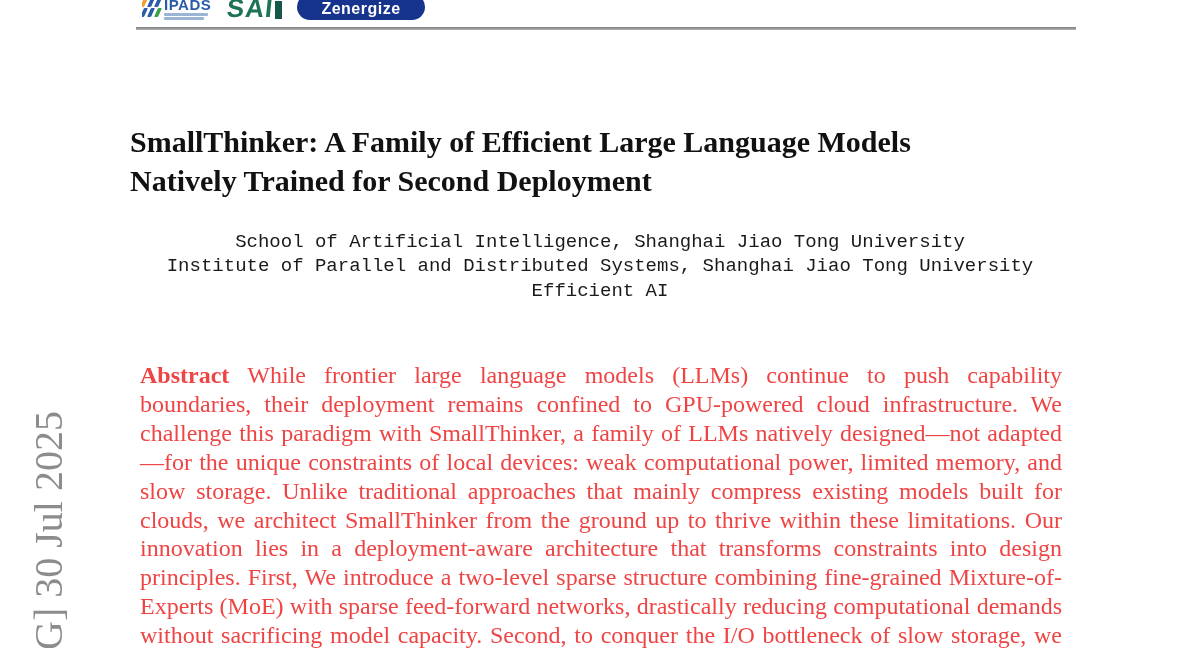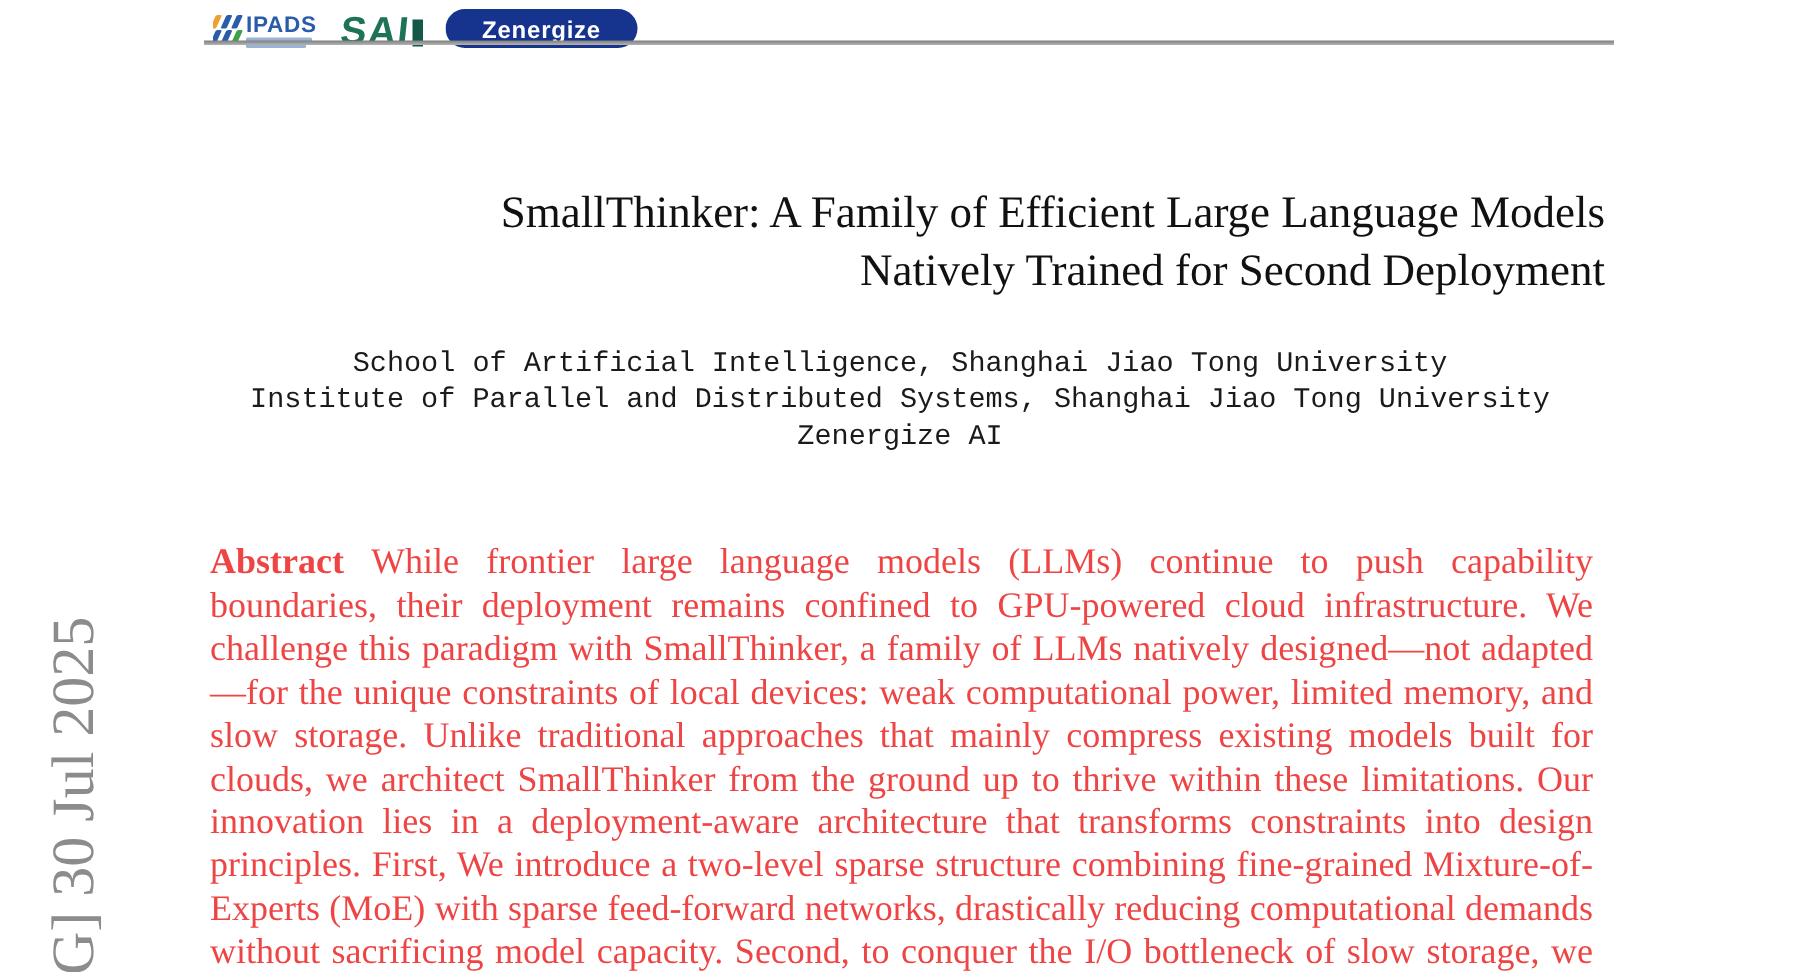--- a/index.html
+++ b/index.html
@@ -6,21 +6,21 @@
   html, body { width: 1200px; height: 648px; overflow: hidden; }
   body {
     background: #ffffff;
     font-family: "Liberation Serif", serif;
     position: relative;
     color: #1a1a1a;
   }
 
   
   .logo-strip { position: absolute; top: 0; left: 142px; height: 20px; }
-  .logo-clip { position: absolute; top: 0; height: 32px; overflow: hidden; }
+  .logo-clip { position: absolute; top: 0; height: 20px; overflow: hidden; }
   .logo-inner { position: absolute; bottom: 0; left: 0; white-space: nowrap; }
 
   .ipads-clip { left: 0; width: 82px; }
   .ipads-inner { display: flex; align-items: flex-end; gap: 4px; height: 26px; }
   .slashes { display: flex; flex-direction: column; gap: 1px; padding-bottom: 3px; }
   .slash-row { display: flex; gap: 3px; }
   .slash { width: 4px; height: 9px; transform: skewX(-24deg); border-radius: 1px; }
   .ipads-textcol { display: flex; flex-direction: column; }
   .ipads-word { font-family: "Liberation Sans", sans-serif; font-weight: bold; font-size: 15px; line-height: 14px; color: #2a5caa; letter-spacing: 0.5px; }
   .ipads-sub { width: 44px; height: 3px; background: #9ab4d6; margin-top: 1px; border-radius: 1px; }
@@ -35,21 +35,21 @@
   .zen-pill { height: 26px; width: 128px; background: #16338e; border-radius: 13px;
               display: flex; align-items: center; justify-content: center; }
   .zen-word { font-family: "Liberation Sans", sans-serif; font-weight: bold; font-size: 16px; color: #ffffff; letter-spacing: 0.5px; padding-top: 4px; }
 
   
   .header-rule { position: absolute; left: 136px; top: 27px; width: 940px; height: 3px;
                  background: linear-gradient(#7e7e7e, #b4b4b4); }
 
   
   .paper-title { position: absolute; left: 130px; top: 122px; width: 940px;
-                 text-align: right; font-weight: normal; font-size: 30px; line-height: 39px; color: #111111; }
+                 text-align: left; font-weight: bold; font-size: 30px; line-height: 39px; color: #111111; }
 
   
   .affiliations { position: absolute; left: 80px; top: 230px; width: 1040px;
                   text-align: center; font-family: "Liberation Mono", monospace;
                   font-size: 19px; line-height: 24.4px; color: #1a1a1a; }
 
   
   .abstract { position: absolute; left: 140px; top: 361px; width: 922px;
               font-size: 24px; line-height: 28.9px; text-align: justify; color: #ef4444; }
   .abstract-label { font-weight: bold; margin-right: 18px; }
@@ -104,18 +104,18 @@
 <div class="header-rule"></div>
 
 <h1 class="paper-title">
   <span>SmallThinker: A Family of Efficient Large Language Models</span><br>
   <span>Natively Trained for Second Deployment</span>
 </h1>
 
 <div class="affiliations">
   <div>School of Artificial Intelligence, Shanghai Jiao Tong University</div>
   <div>Institute of Parallel and Distributed Systems, Shanghai Jiao Tong University</div>
-  <div>Zenergize AI</div>
+  <div>Efficient AI</div>
 </div>
 
 <p class="abstract"><span class="abstract-label">Abstract</span><span>While frontier large language models (LLMs) continue to push capability boundaries, their deployment remains confined to GPU-powered cloud infrastructure. We challenge this paradigm with SmallThinker, a family of LLMs natively designed—not adapted—for the unique constraints of local devices: weak computational power, limited memory, and slow storage. Unlike traditional approaches that mainly compress existing models built for clouds, we architect SmallThinker from the ground up to thrive within these limitations. Our innovation lies in a deployment-aware architecture that transforms constraints into design principles. First, We introduce a two-level sparse structure combining fine-grained Mixture-of-Experts (MoE) with sparse feed-forward networks, drastically reducing computational demands without sacrificing model capacity. Second, to conquer the I/O bottleneck of slow storage, we design a</span></p>
 
 <div class="arxiv-stamp">G]  30 Jul 2025</div>
 
 </body></html>

